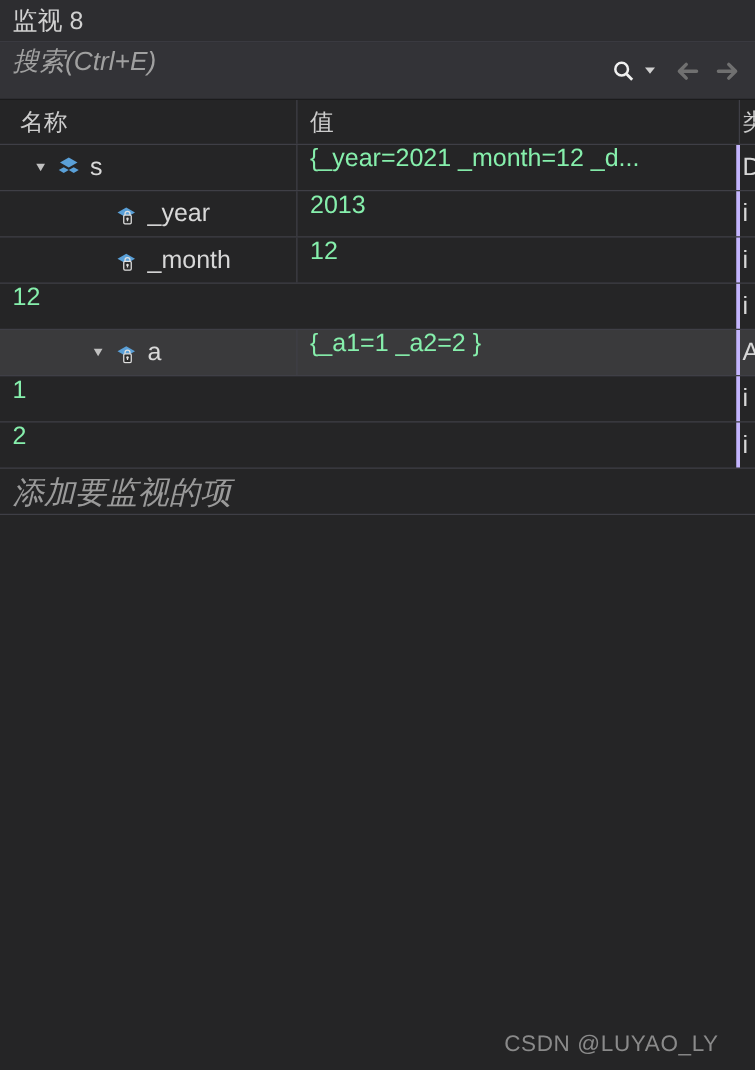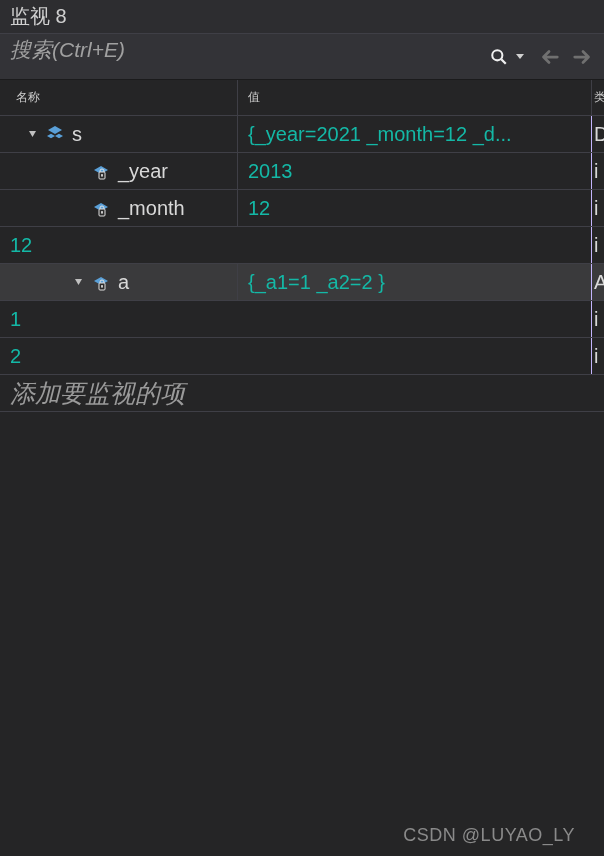--- a/index.html
+++ b/index.html
@@ -70,21 +70,21 @@
     border-top: 5px solid #d0d0d0;
     margin-left: -2px;
     margin-right: 6px;
   }
   .header-row {
     height: 36px;
     display: flex;
     align-items: center;
     background: #252526;
     border-bottom: 1px solid #3f3f46;
-    font-size: 12px;
+    font-size: 19px;
     color: #cccccc;
   }
   .col-name { width: 238px; padding-left: 16px; border-right: 1px solid #3f3f46; height: 100%; display: flex; align-items: center; }
   .col-value { flex: 1; padding-left: 10px; border-right: 1px solid #3f3f46; height: 100%; display: flex; align-items: center; }
   .col-type { width: 12px; padding-left: 2px; height: 100%; display: flex; align-items: center; overflow: hidden; white-space: nowrap; }
   .tree { }
   .row {
     height: 37px;
     display: flex;
     align-items: stretch;
@@ -97,25 +97,25 @@
     border-right: 1px solid #3f3f46;
     display: flex;
     align-items: center;
     white-space: nowrap;
     overflow: hidden;
     padding-left: 0;
     color: #d8d8d8;
   }
   .row .value-cell {
     flex: 1;
-    border-right: 1px solid #c4b5fd;
-    display: flex;
-    align-items: center;
+    border-right: 3px solid #c4b5fd;
+    display: flex;
+    align-items: flex-start;
     padding-left: 10px;
-    color: #14b8a6;
+    color: #86efac;
     white-space: nowrap;
     overflow: hidden;
   }
   .row .type-cell {
     width: 12px;
     display: flex;
     align-items: center;
     padding-left: 2px;
     color: #d8d8d8;
     overflow: hidden;

